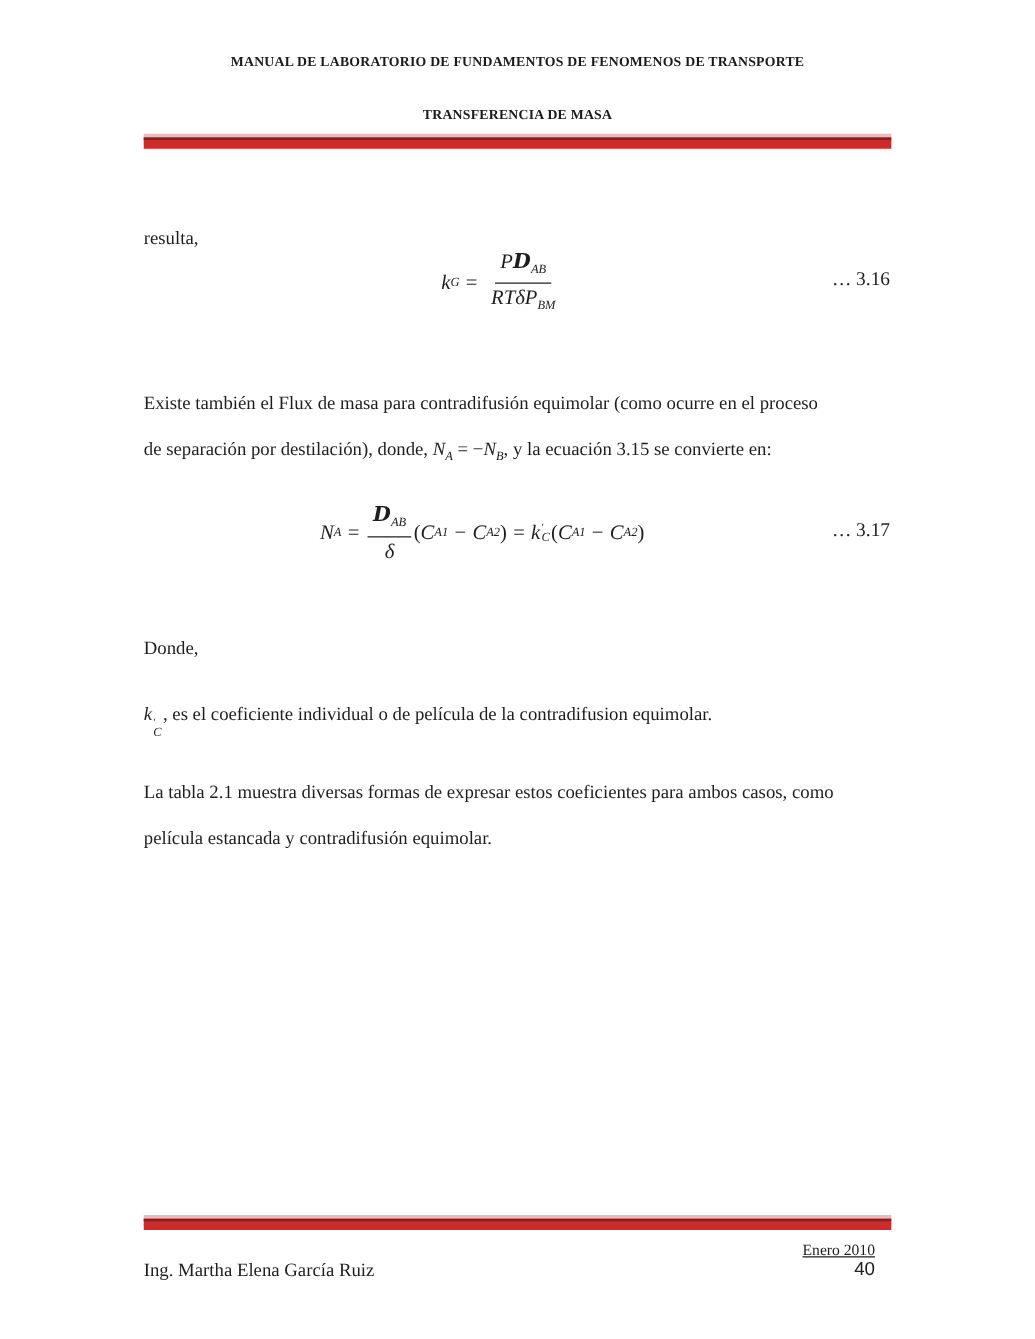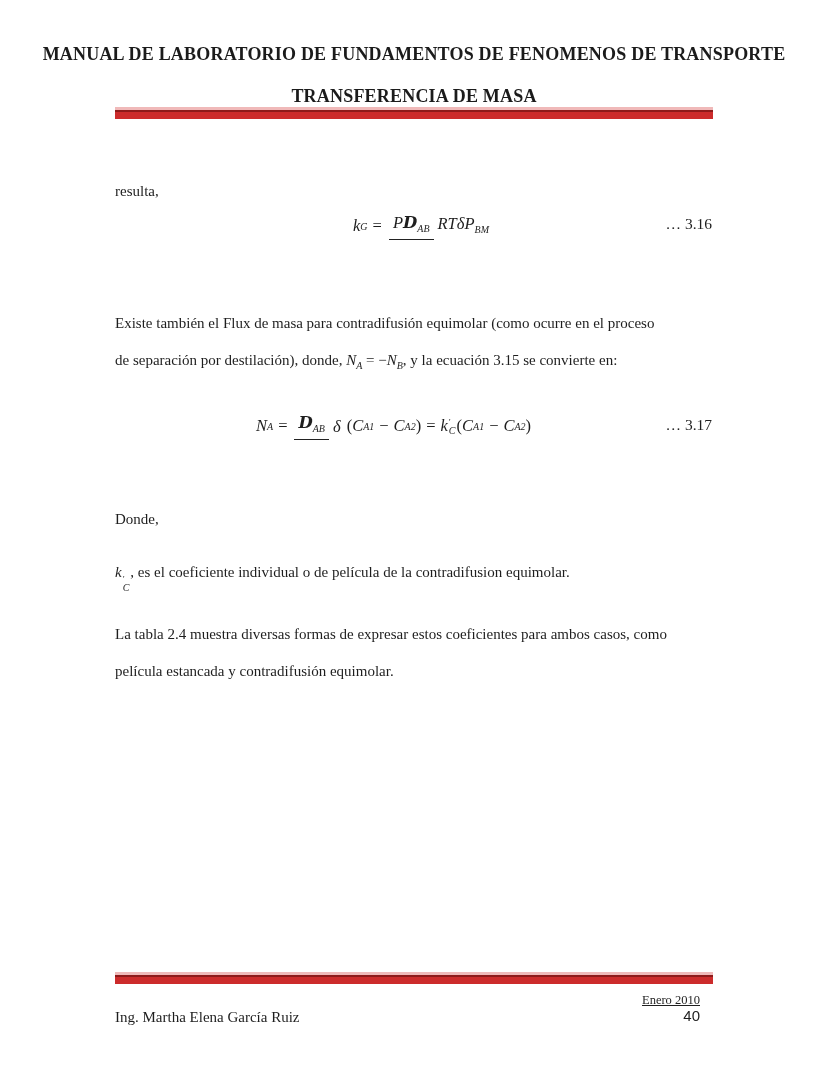--- a/index.html
+++ b/index.html
@@ -10,36 +10,36 @@
   }
   html,body{margin:0;padding:0;background:#ffffff;}
   .page{
     position:relative;width:828px;height:1071px;background:#ffffff;
     font-family:"Liberation Serif", serif;color:var(--ink);overflow:hidden;
   }
   .abs{position:absolute;}
   
   .htitle{
     left:0;width:828px;text-align:center;font-weight:bold;
-    font-size:18px;letter-spacing:0.2px;color:#1b1b1b;white-space:nowrap;
+    font-size:11px;letter-spacing:0.2px;color:#1b1b1b;white-space:nowrap;
   }
   .rule{
     left:115px;width:598px;height:9px;box-sizing:border-box;
     border-top:2px solid var(--rule-dark);
     background:var(--rule-red);
     box-shadow:0 -3px 0 var(--rule-light);
   }
   
   .line{font-size:15px;white-space:nowrap;}
   .it{font-style:italic;}
   .sb{font-size:10px;font-style:italic;vertical-align:-4px;letter-spacing:0;}
   
   .eqrow{display:flex;align-items:center;font-size:16.5px;}
   .eqrow .op{padding:0 5px;}
-  .frac{display:inline-flex;flex-direction:row;align-items:center;vertical-align:middle;margin:0 2px;}
+  .frac{display:inline-flex;flex-direction:column;align-items:center;vertical-align:middle;margin:0 2px;}
   .fnum,.fden{font-size:16.5px;line-height:21px;padding:0 4px;text-align:center;}
   .fnum{border-bottom:1.4px solid #222;}
   .scriptD{font-style:italic;font-weight:bold;font-family:"DejaVu Serif",serif;}
   .supsub{display:inline-flex;flex-direction:column;align-items:flex-start;vertical-align:-6px;line-height:8px;margin:0 1px;}
   .ssup{font-size:9px;line-height:8px;}
   .ssub{font-size:10px;line-height:9px;font-style:italic;}
   .eqlabel{font-size:15.5px;right:116px;margin-left:43px;}
   .paren{font-style:normal;}
   
   .fdate{font-size:12.5px;right:128px;}
@@ -108,21 +108,21 @@
 
   <div class="abs line" style="top:511px;left:115px;">Donde,</div>
 
   <div class="abs line" style="top:564px;left:115px;">
     <span class="it">k</span><span class="supsub" style="vertical-align:-5px;">
         <span class="ssup">′</span>
         <span class="ssub">C</span>
       </span><span>, es el coeficiente individual o de película de la contradifusion equimolar.</span>
   </div>
 
-  <div class="abs line" style="top:626px;left:115px;">La tabla 2.4 muestra diversas formas de expresar estos coeficientes para ambos casos, como</div>
+  <div class="abs line" style="top:626px;left:115px;">La tabla 2.1 muestra diversas formas de expresar estos coeficientes para ambos casos, como</div>
   <div class="abs line" style="top:663px;left:115px;">película estancada y contradifusión equimolar.</div>
 
   <div class="abs rule" style="top:975px;"></div>
   <div class="abs fdate" style="top:993px;text-decoration:underline;">Enero 2010</div>
   <div class="abs fpage" style="top:1007px;">40</div>
   <div class="abs fauthor" style="top:1009px;">Ing. Martha Elena García Ruiz</div>
 
 </div>
 
 </body></html>

